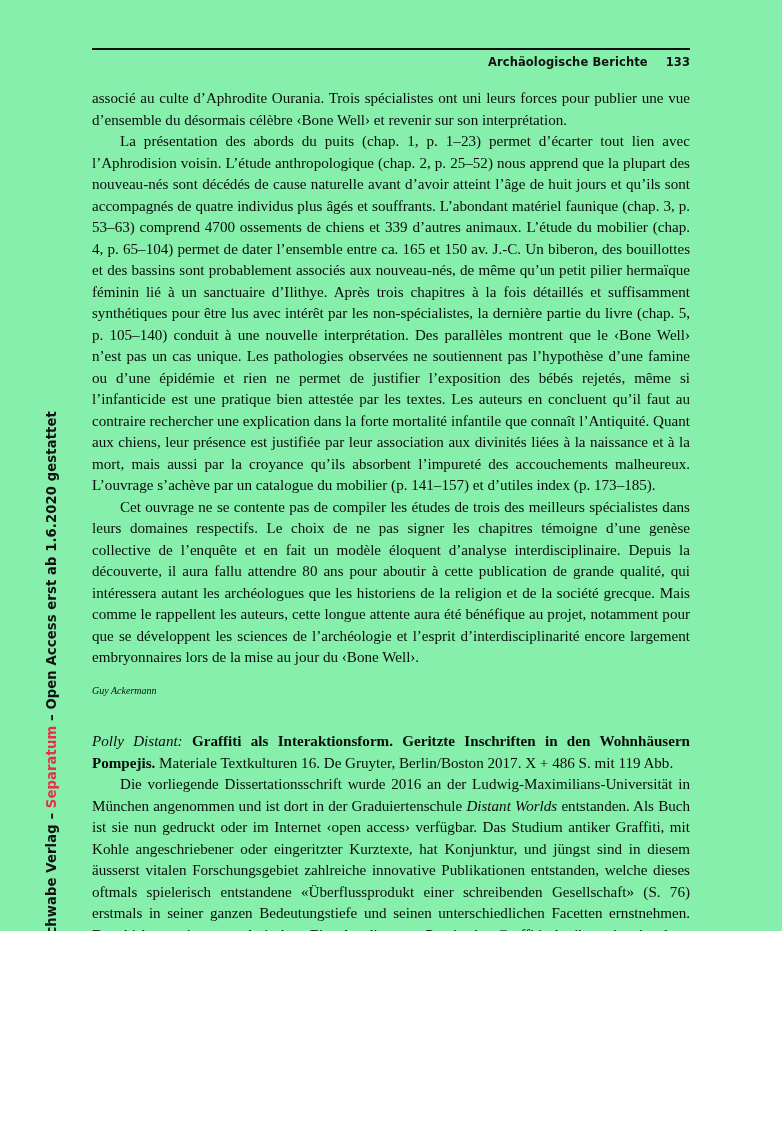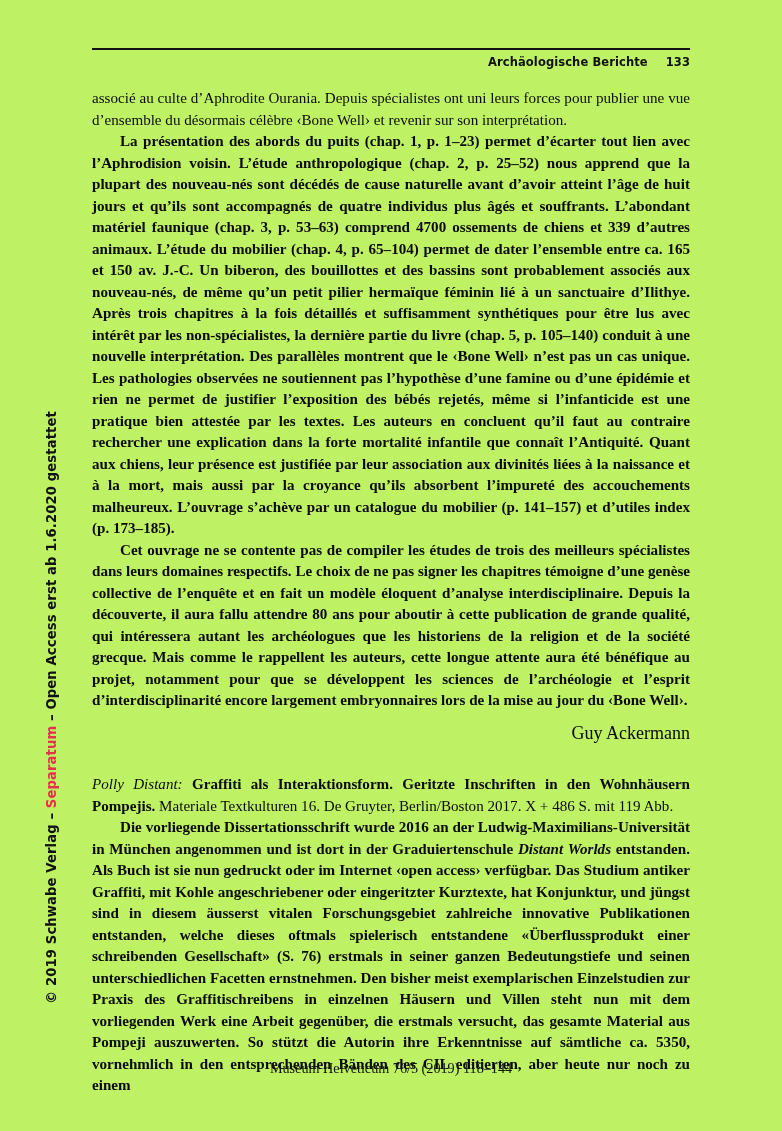--- a/index.html
+++ b/index.html
@@ -7,22 +7,22 @@
     padding: 0;
     background: #ffffff;
   }
   body {
     font-family: "Liberation Serif", serif;
     color: #0b0b0b;
   }
   .page {
     position: relative;
     width: 782px;
-    height: 1131px;
-    background: #bef264;
+    height: 931px;
+    background: #86efac;
     overflow: hidden;
   }
 
   
   .running-head {
     position: absolute;
     left: 92px;
     top: 48px;
     width: 598px;
     text-align: right;
@@ -70,26 +70,26 @@
   }
   p.body {
     margin: 0;
     font-size: 15.1px;
     line-height: 21.5px;
     text-align: justify;
     text-justify: inter-word;
     hyphens: manual;
     -webkit-hyphens: manual;
   }
-  p.body.indent { text-indent: 28px; font-weight: bold; }
+  p.body.indent { text-indent: 28px; }
   p.signature {
     margin: 11px 0 0 0;
-    font-size: 18px;
+    font-size: 10px;
     line-height: 21.5px;
-    text-align: right;
+    font-style: italic;
   }
   .review-gap { height: 30px; }
 
   .entry-head { margin: 0; }
   .entry-head .author { font-style: italic; }
   .entry-head .title { font-weight: bold; }
 
   i.it { font-style: italic; }
 
   
@@ -114,21 +114,21 @@
       <span class="rh-title">Archäologische Berichte</span><span class="rh-page">133</span>
     </div>
   </div>
 
   <div class="sidenote">
     <span>© 2019 Schwabe Verlag – </span><span class="accent">Separatum</span><span> – Open Access erst ab 1.6.2020 gestattet</span>
   </div>
 
   <div class="column">
 
-    <p class="body">associé au culte d’Aphrodite Ourania. Depuis spécialistes ont uni leurs forces pour publier une vue d’ensemble du désormais célèbre ‹Bone Well› et revenir sur son interprétation.</p>
+    <p class="body">associé au culte d’Aphrodite Ourania. Trois spécialistes ont uni leurs forces pour publier une vue d’ensemble du désormais célèbre ‹Bone Well› et revenir sur son interprétation.</p>
     <p class="body indent">La présentation des abords du puits (chap. 1, p. 1–23) permet d’écarter tout lien avec l’Aphrodision voisin. L’étude anthropologique (chap. 2, p. 25–52) nous apprend que la plupart des nouveau-nés sont décédés de cause naturelle avant d’avoir atteint l’âge de huit jours et qu’ils sont accompagnés de quatre individus plus âgés et souffrants. L’abondant matériel faunique (chap. 3, p. 53–63) comprend 4700 ossements de chiens et 339 d’autres animaux. L’étude du mobilier (chap. 4, p. 65–104) permet de dater l’ensemble entre ca. 165 et 150 av. J.-C. Un biberon, des bouillottes et des bassins sont probablement associés aux nouveau-nés, de même qu’un petit pilier hermaïque féminin lié à un sanctuaire d’Ilithye. Après trois chapitres à la fois détaillés et suffisamment synthétiques pour être lus avec intérêt par les non-spécialistes, la dernière partie du livre (chap. 5, p. 105–140) conduit à une nouvelle interprétation. Des parallèles montrent que le ‹Bone Well› n’est pas un cas unique. Les pathologies observées ne soutiennent pas l’hypothèse d’une famine ou d’une épidémie et rien ne permet de justifier l’exposition des bébés rejetés, même si l’infanticide est une pratique bien attestée par les textes. Les auteurs en concluent qu’il faut au contraire rechercher une explication dans la forte mortalité infantile que connaît l’Antiquité. Quant aux chiens, leur présence est justifiée par leur association aux divinités liées à la naissance et à la mort, mais aussi par la croyance qu’ils absorbent l’impureté des accouchements malheureux. L’ouvrage s’achève par un catalogue du mobilier (p. 141–157) et d’utiles index (p. 173–185).</p>
     <p class="body indent">Cet ouvrage ne se contente pas de compiler les études de trois des meilleurs spécialistes dans leurs domaines respectifs. Le choix de ne pas signer les chapitres témoigne d’une genèse collective de l’enquête et en fait un modèle éloquent d’analyse interdisciplinaire. Depuis la découverte, il aura fallu attendre 80 ans pour aboutir à cette publication de grande qualité, qui intéressera autant les archéologues que les historiens de la religion et de la société grecque. Mais comme le rappellent les auteurs, cette longue attente aura été bénéfique au projet, notamment pour que se développent les sciences de l’archéologie et l’esprit d’interdisciplinarité encore largement embryonnaires lors de la mise au jour du ‹Bone Well›.</p>
     <p class="signature">Guy Ackermann</p>
 
     <div class="review-gap"></div>
 
     <p class="body entry-head"><span class="author">Polly Distant:</span><span class="title"> Graffiti als Interaktionsform. Geritzte Inschriften in den Wohnhäusern Pompejis.</span><span class="imprint"> Materiale Textkulturen 16. De Gruyter, Berlin/Boston 2017. X + 486 S. mit 119 Abb.</span></p>
 
     <p class="body indent"><span>Die vorliegende Dissertationsschrift wurde 2016 an der Ludwig-Maximilians-Universität in München angenommen und ist dort in der Graduiertenschule </span><i class="it">Distant Worlds</i><span> entstanden. Als Buch ist sie nun gedruckt oder im Internet ‹open access› verfügbar. Das Studium antiker Graffiti, mit Kohle angeschriebener oder eingeritzter Kurztexte, hat Konjunktur, und jüngst sind in diesem äusserst vitalen Forschungsgebiet zahlreiche innovative Publikationen entstanden, welche dieses oftmals spielerisch entstandene «Überflussprodukt einer schreibenden Gesellschaft» (S. 76) erstmals in seiner ganzen Bedeutungstiefe und seinen unterschiedlichen Facetten ernstnehmen. Den bisher meist exemplarischen Einzelstudien zur Praxis des Graffitischreibens in einzelnen Häusern und Villen steht nun mit dem vorliegenden Werk eine Arbeit gegenüber, die erstmals versucht, das gesamte Material aus Pompeji auszuwerten. So stützt die Autorin ihre Erkenntnisse auf sämtliche ca. 5350, vornehmlich in den entsprechenden Bänden des CIL editierten, aber heute nur noch zu einem</span></p>
 

